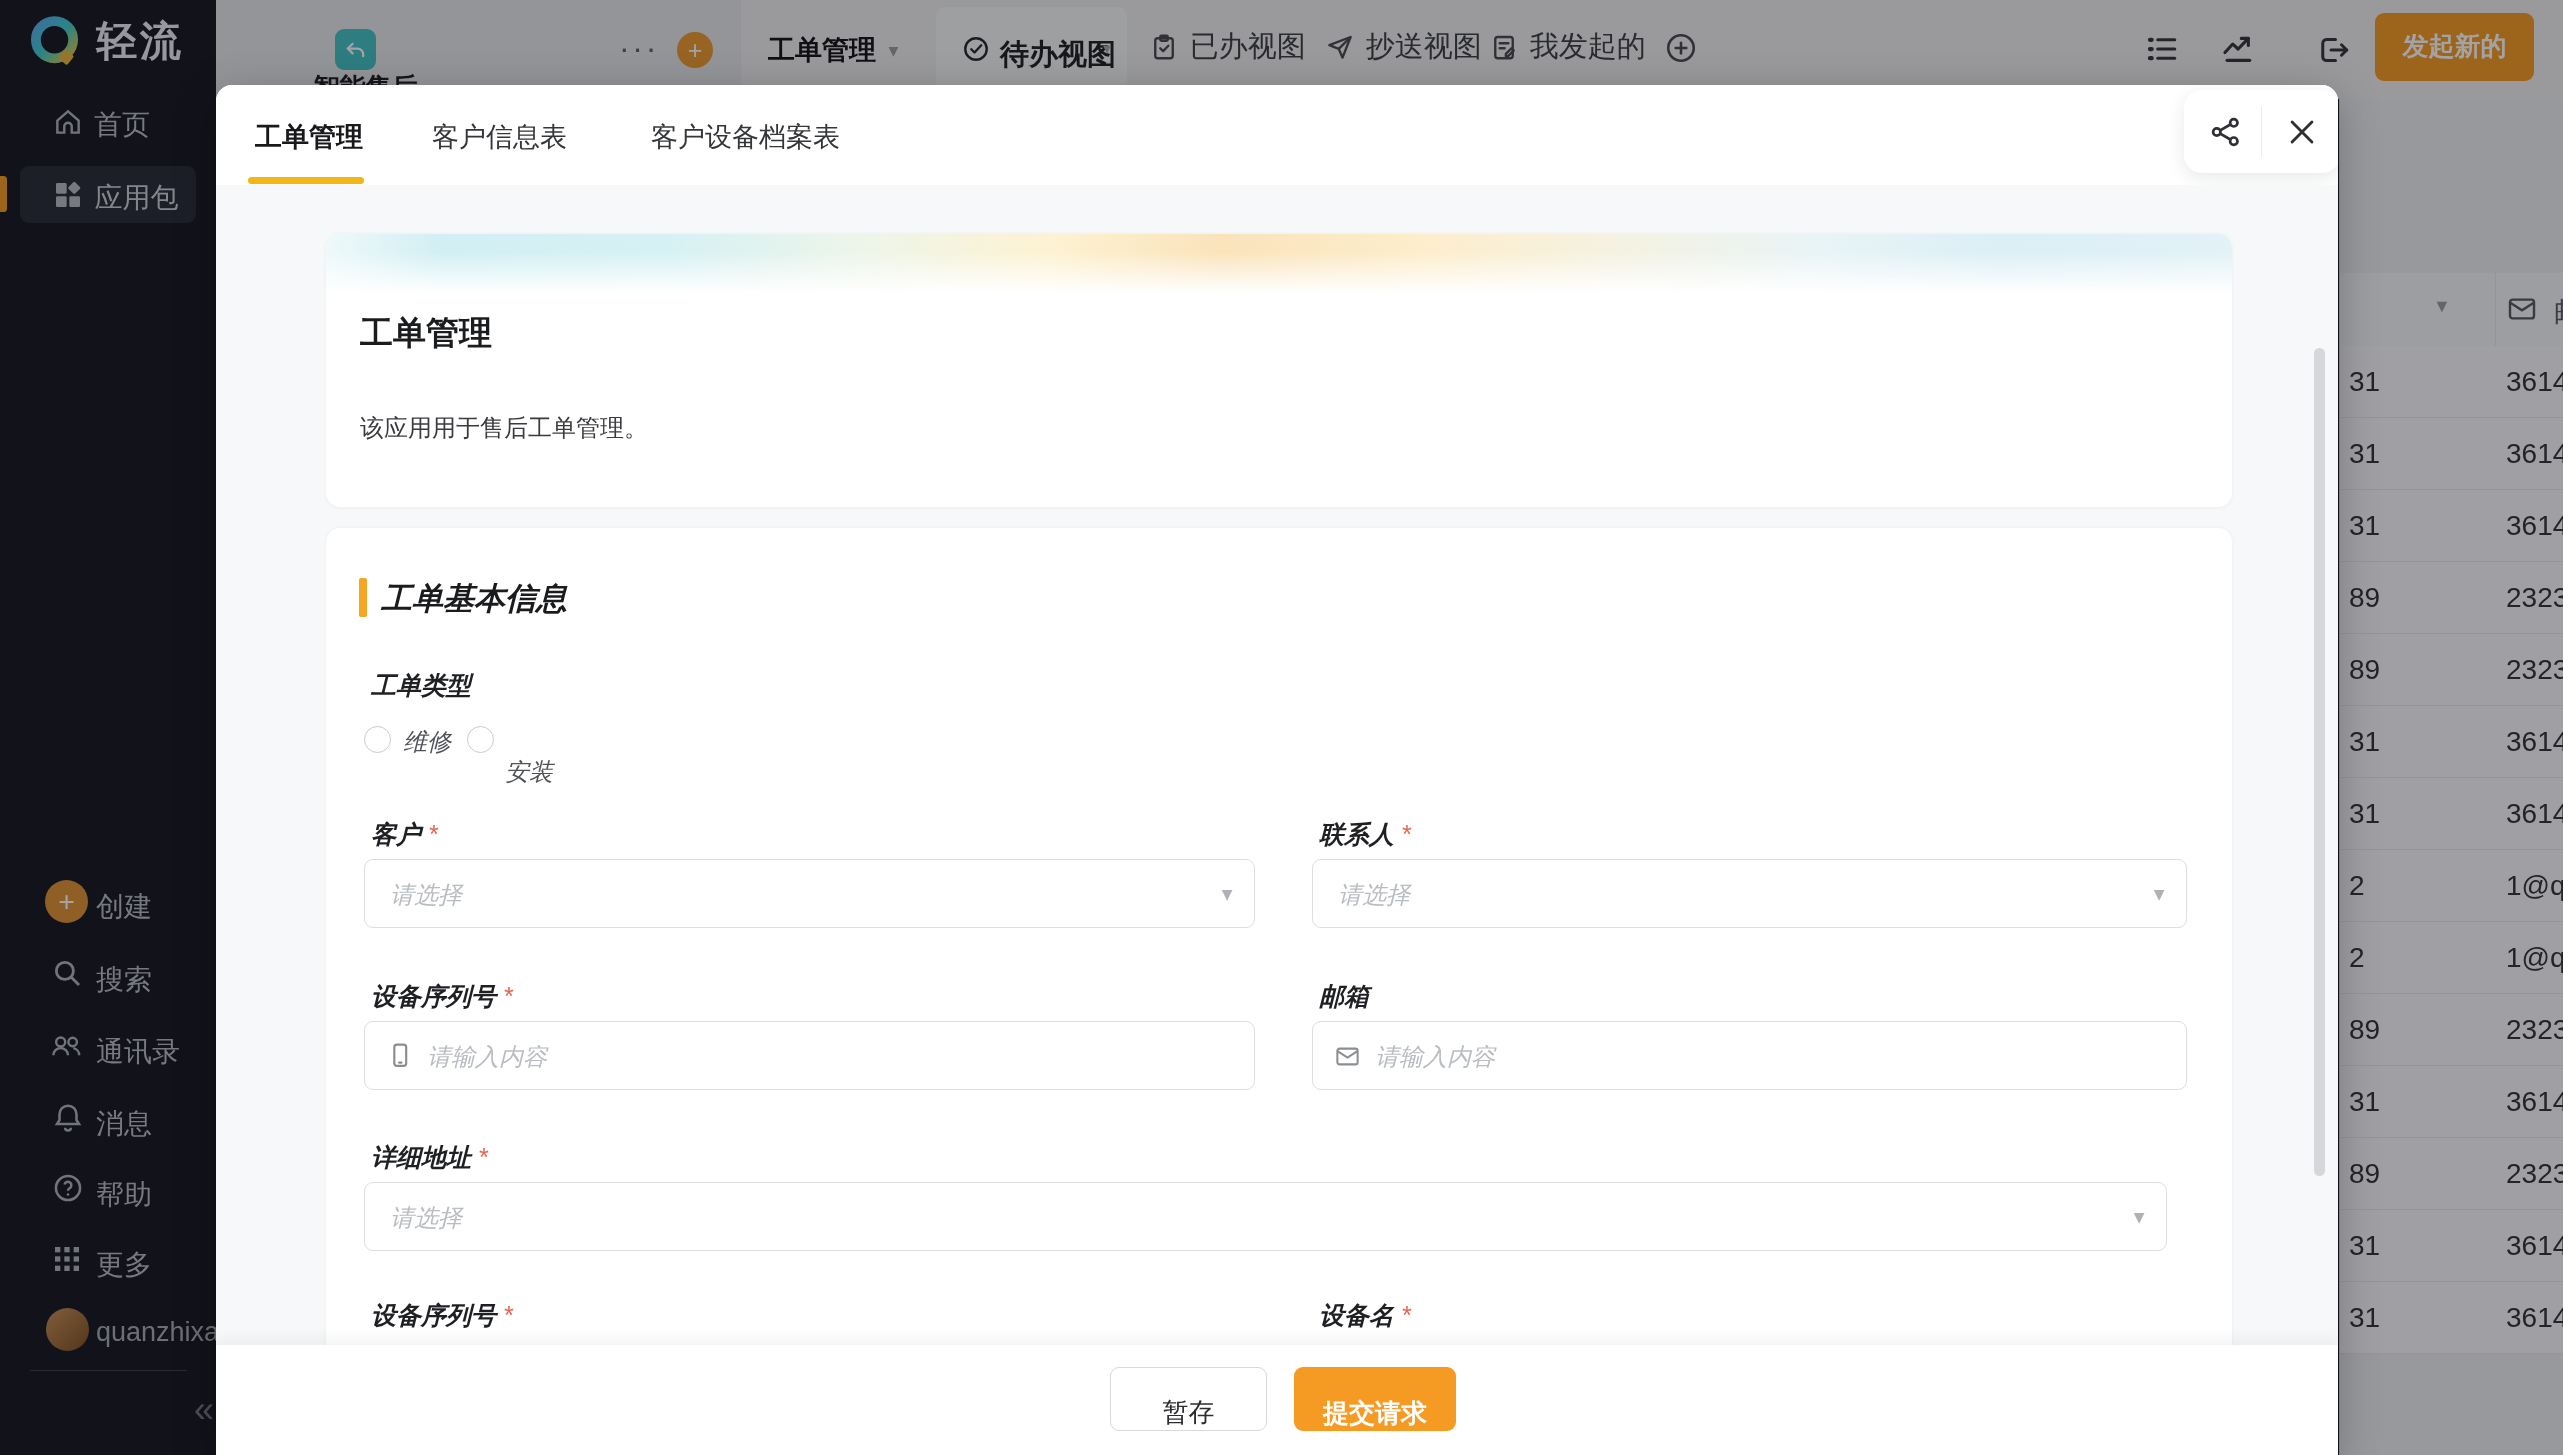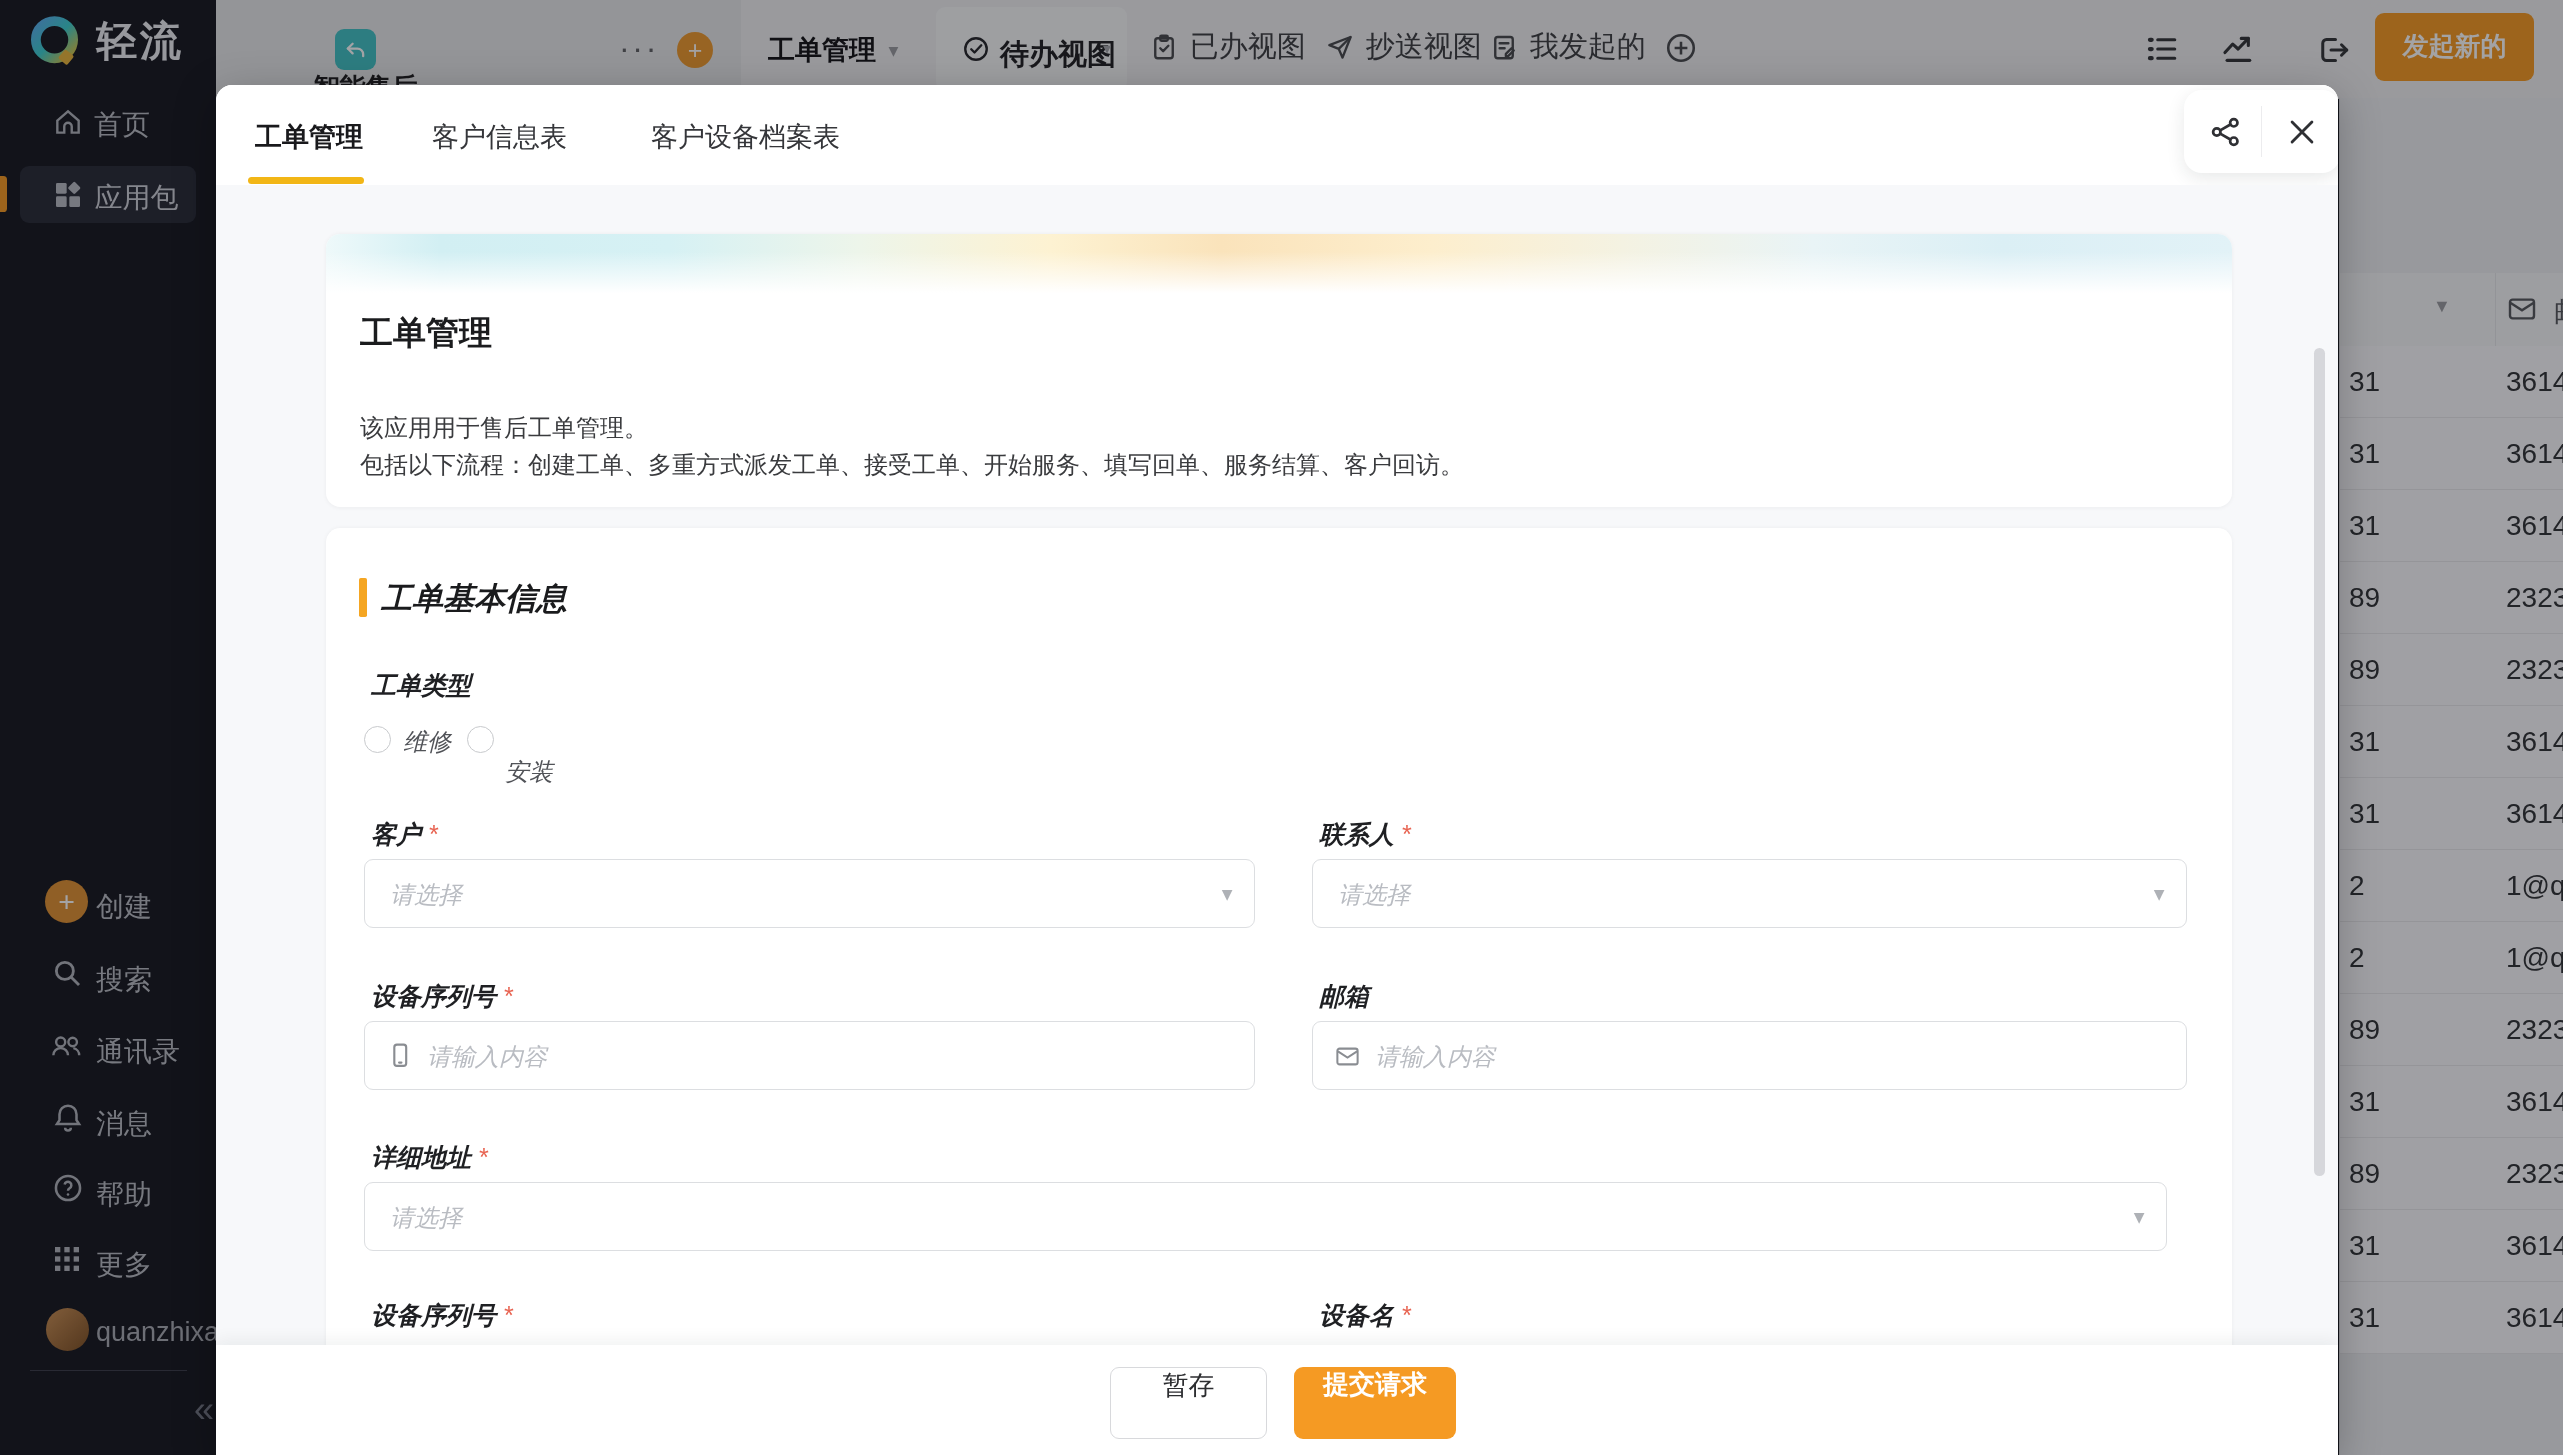--- a/index.html
+++ b/index.html
@@ -28,21 +28,21 @@
   #modal-content{left:0;top:100px;width:2122px;height:1160px;background:#f7f8fa;overflow:hidden;}
   .card{position:absolute;background:#fff;border-radius:14.2px;box-shadow:0 0.9px 4.5px rgba(30,33,40,0.05);}
   .field-label{position:absolute;font-size:25px;font-weight:bold;color:#1f2023;white-space:nowrap;}
   .star{color:#e86452;font-size:25px;margin-left:7.1px;font-weight:normal;}
   .sel,.inp{position:absolute;height:69px;background:#fff;border:1.8px solid #dcdee1;border-radius:9px;box-sizing:border-box;}
   .ph{position:absolute;top:18.7px;font-size:24px;color:#b9bcc2;white-space:nowrap;}
   .caret{position:absolute;right:21.4px;top:21.4px;font-size:21.4px;color:#aeb1b6;}
   .radio{position:absolute;width:27px;height:27px;border:1.8px solid #c8cacd;border-radius:50%;background:#fff;box-sizing:border-box;}
   .radio-label{position:absolute;font-size:24px;color:#515358;white-space:nowrap;}
   #modal-footer{left:0;top:1260px;width:2122px;height:110px;background:#fff;box-shadow:0 -5.3px 16px rgba(25,28,35,0.06);}
-  .btn{position:absolute;top:22px;height:72px;border-radius:9px;font-size:26px;display:flex;align-items:flex-start;justify-content:center;box-sizing:border-box;}
+  .btn{position:absolute;top:22px;height:64px;border-radius:9px;font-size:26px;display:flex;align-items:flex-end;justify-content:center;box-sizing:border-box;}
   svg{display:block;}
 </style>
 </head>
 <body>
 
 <div id="screen">
 
   <div id="sidebar" class="abs">
     <div class="abs" style="left:27px;top:14.2px;display:flex;align-items:center;">
       <span>
@@ -360,21 +360,20 @@
     <div id="modal-content" class="abs">
 
       <div class="card" style="left:110px;top:49px;width:1906px;height:273px;">
         <div class="abs" style="left:0;top:0;width:1906px;height:59px;border-radius:14.2px 14.2px 0 0;
              background:linear-gradient(90deg,#eef9fa 0%,#d2eff3 6%,#d6f1f4 18%,#edf5ea 28%,#fdf2d2 38%,#fae3bb 47%,#fdeecd 58%,#f4f2e2 68%,#e9f4f6 78%,#dbeff5 88%,#e2f2f7 100%);">
           <div class="abs" style="left:0;top:0;width:1906px;height:59px;background:linear-gradient(180deg,rgba(255,255,255,0) 30%,#ffffff 100%);"></div>
         </div>
         <div class="abs" style="left:34px;top:77px;font-size:33px;font-weight:bold;color:#1b1c1e;">工单管理</div>
         <div class="abs" style="left:34px;top:175px;font-size:24px;color:#3a3b3e;line-height:37px;">
           <div>该应用用于售后工单管理。</div>
-          <div>包括以下流程：创建工单、多重方式派发工单、接受工单、开始服务、填写回单、服务结算、客户回访。</div>
         </div>
       </div>
 
       <div class="card" style="left:110px;top:343px;width:1906px;height:917px;border-radius:14.2px 14.2px 0 0;font-style:italic;">
         <div class="abs" style="left:33px;top:50px;width:8px;height:39px;background:#f5a623;border-radius:1.8px;"></div>
         <div class="abs" style="left:55px;top:50px;font-size:31px;font-weight:bold;color:#1a1b1d;">工单基本信息</div>
 
         <div class="field-label" style="left:45px;top:141px;">工单类型</div>
         <span class="radio" style="left:38px;top:198px;"></span>
         <span class="radio-label" style="left:77px;top:198px;">维修</span>

